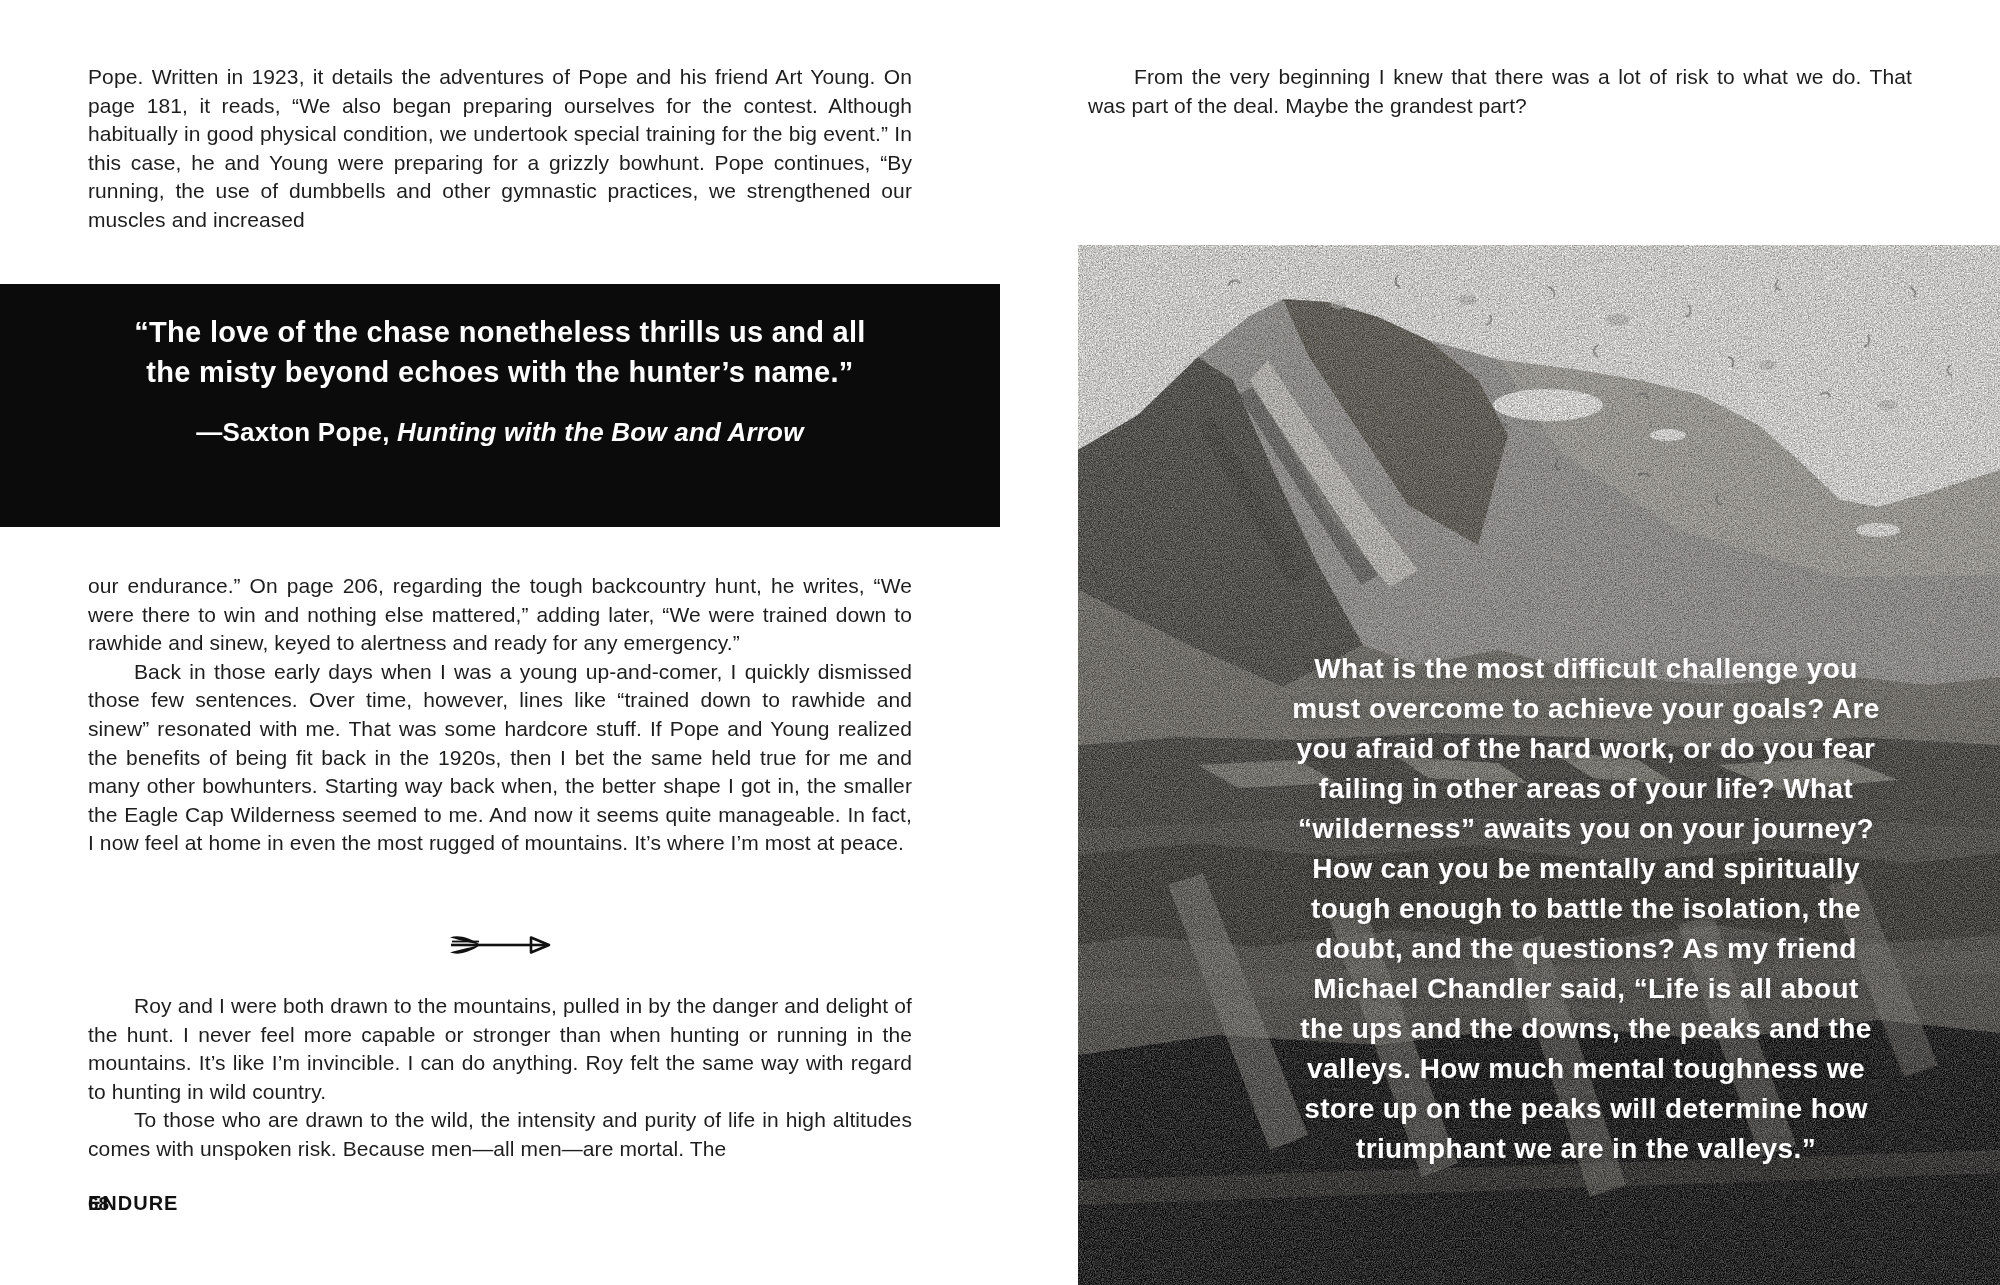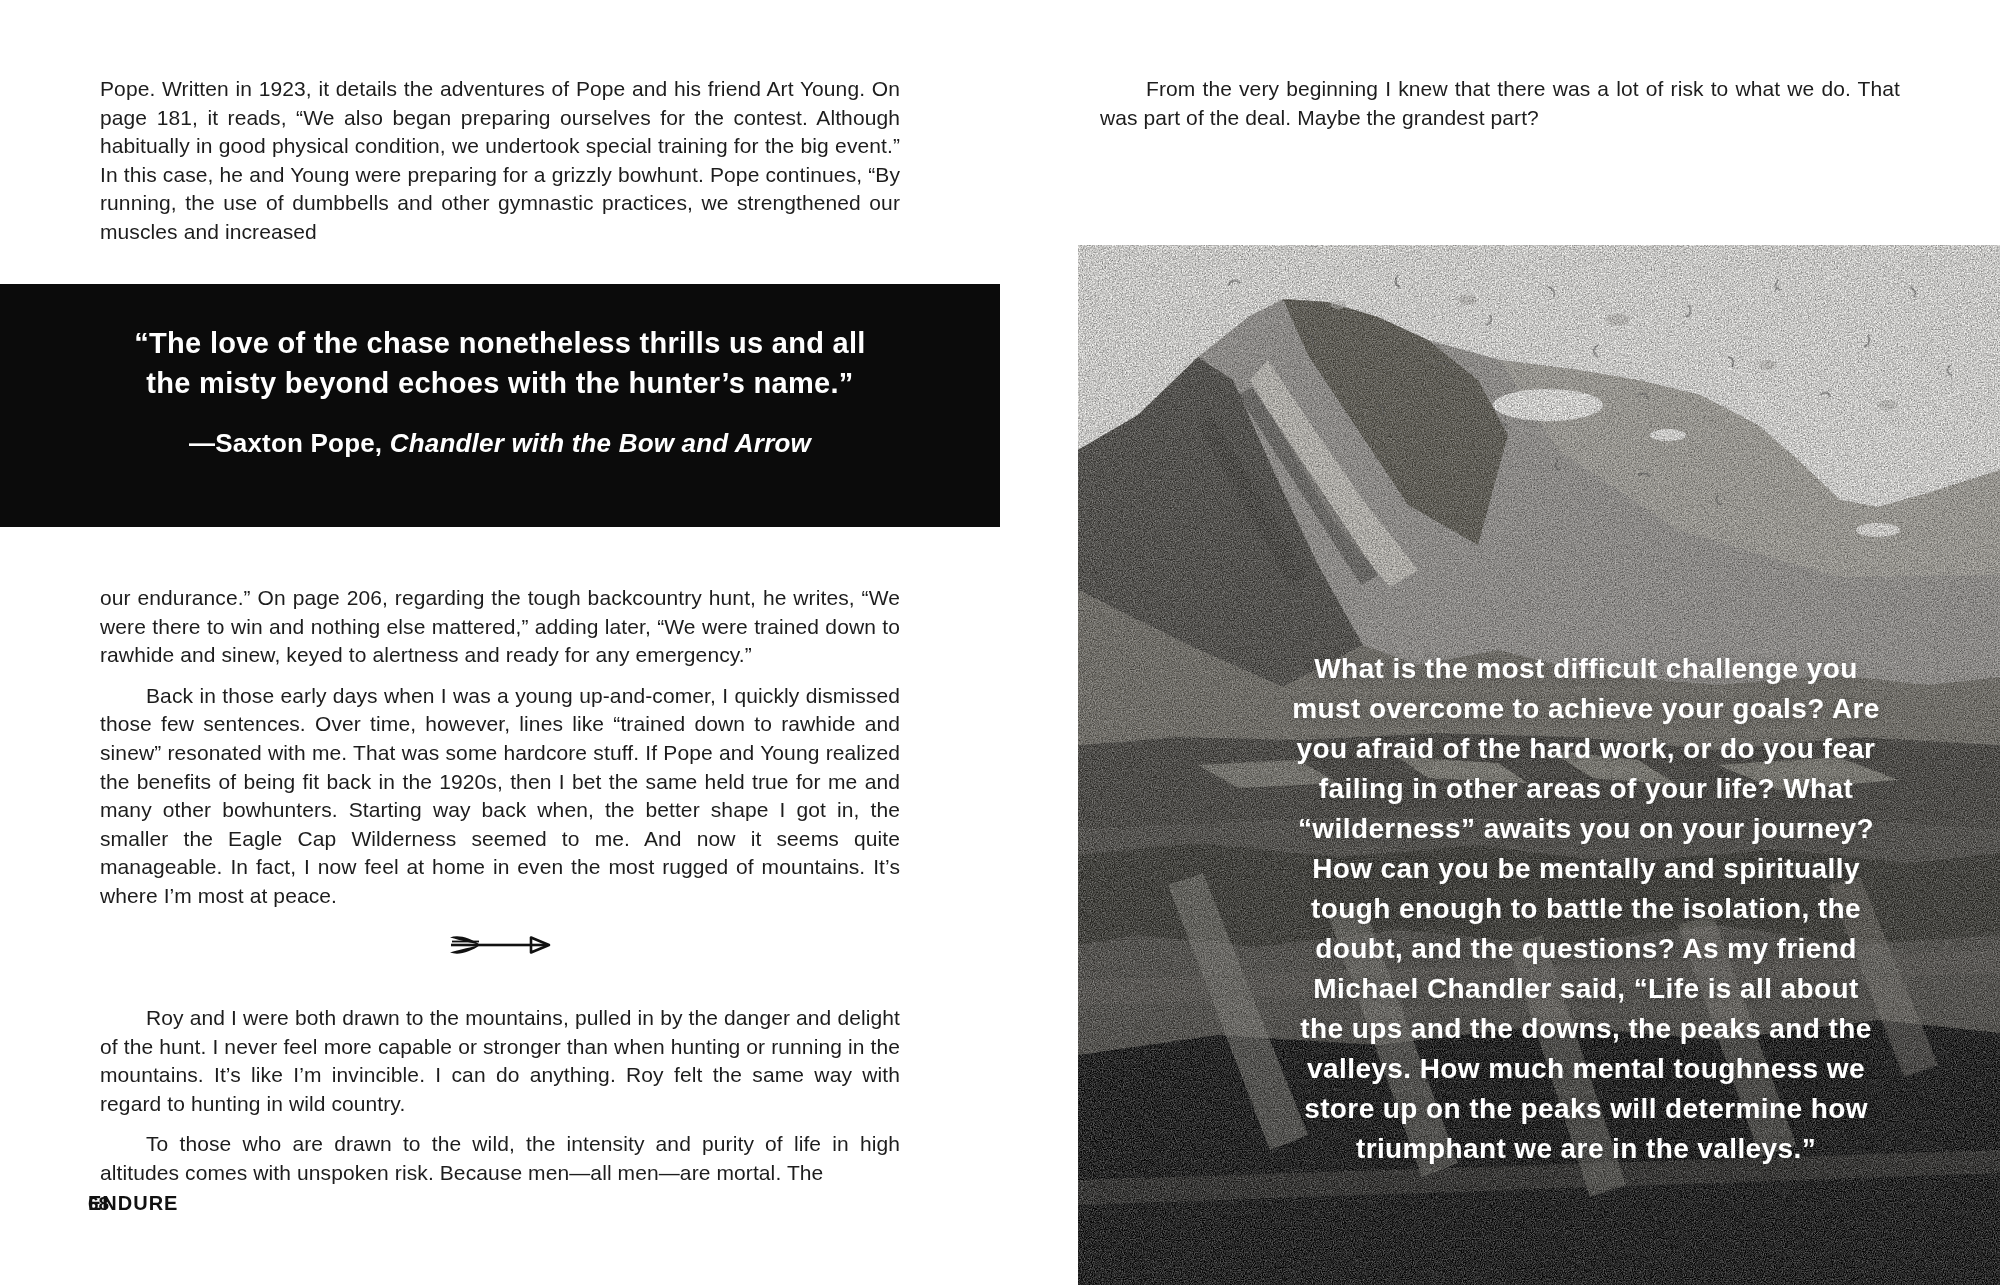--- a/index.html
+++ b/index.html
@@ -3,28 +3,28 @@
 <meta charset="utf-8">
 <style>
   html,body{margin:0;padding:0;background:#ffffff;}
   .page{
     position:relative;width:2000px;height:1285px;background:#ffffff;overflow:hidden;
     font-family:"Liberation Sans","DejaVu Sans",sans-serif;
   }
   .abs{position:absolute;}
   .body-col{width:824px;}
   .body-col p{
-    margin:12px;font-size:21px;line-height:28.6px;color:#1d1d1d;
+    margin:0;font-size:21px;line-height:28.6px;color:#1d1d1d;
     text-align:justify;letter-spacing:0.1px;
   }
   .body-col p.indent{text-indent:46px;}
   
   .quotebox{
     left:0;top:284px;width:1000px;height:243px;background:#0b0b0b;
-    text-align:center;box-sizing:border-box;padding-top:39px;
+    text-align:center;box-sizing:border-box;padding-top:28px;
   }
   .quote{
     margin:0;color:#ffffff;font-size:29px;font-weight:700;line-height:40px;
     white-space:pre-line;letter-spacing:0.3px;
   }
   .attr{margin:25px 0 0 0;color:#ffffff;font-size:26px;font-weight:700;letter-spacing:0.2px;}
   .attr .title{font-style:italic;font-weight:600;}
   
   .folio{left:88px;top:1193px;font-size:19px;font-weight:700;color:#111;}
   .brand{
@@ -48,21 +48,21 @@
 
 <div class="page">
 
   <div class="abs body-col" style="left:88px;top:63px;">
     <p>Pope. Written in 1923, it details the adventures of Pope and his friend Art Young. On page 181, it reads, “We also began preparing ourselves for the contest. Although habitually in good physical condition, we undertook special training for the big event.” In this case, he and Young were preparing for a grizzly bowhunt. Pope continues, “By running, the use of dumbbells and other gymnastic practices, we strengthened our muscles and increased</p>
   </div>
 
   <div class="abs quotebox">
     <p class="quote">“The love of the chase nonetheless thrills us and all
 the misty beyond echoes with the hunter’s name.”</p>
-    <p class="attr"><span>—Saxton Pope, </span><span class="title">Chandler with the Bow and Arrow</span></p>
+    <p class="attr"><span>—Saxton Pope, </span><span class="title">Hunting with the Bow and Arrow</span></p>
   </div>
 
   <div class="abs body-col" style="left:88px;top:572px;">
     <p>our endurance.” On page 206, regarding the tough backcountry hunt, he writes, “We were there to win and nothing else mattered,” adding later, “We were trained down to rawhide and sinew, keyed to alertness and ready for any emergency.”</p>
     <p class="indent">Back in those early days when I was a young up-and-comer, I quickly dismissed those few sentences. Over time, however, lines like “trained down to rawhide and sinew” resonated with me. That was some hardcore stuff. If Pope and Young realized the benefits of being fit back in the 1920s, then I bet the same held true for me and many other bowhunters. Starting way back when, the better shape I got in, the smaller the Eagle Cap Wilderness seemed to me. And now it seems quite manageable. In fact, I now feel at home in even the most rugged of mountains. It’s where I’m most at peace.</p>
   </div>
 
   <svg class="abs divider" viewBox="0 0 104 24" aria-hidden="true">
     <rect x="3" y="10.7" width="92" height="2.6" fill="#111"></rect>
     <path d="M32 11.9 C22 4.5 10 1.5 2 4.5 C13 7.5 24 10 32 11.9 Z" fill="#111"></path>

